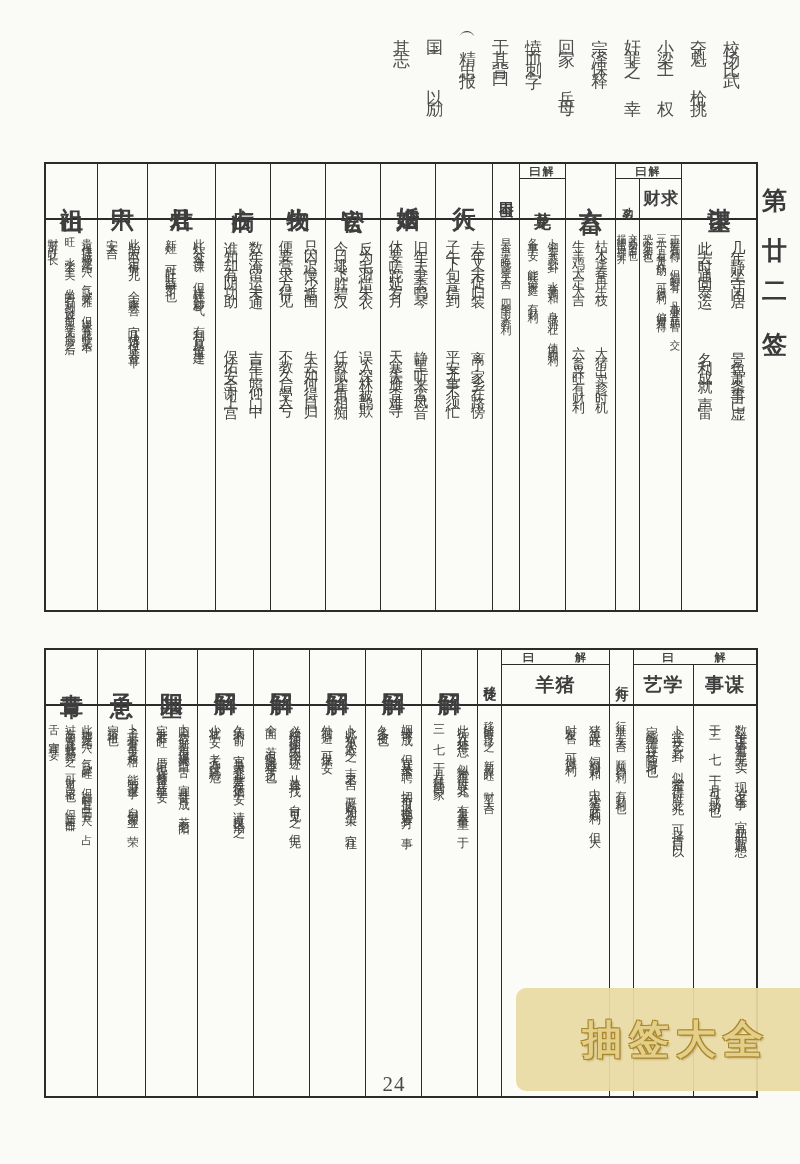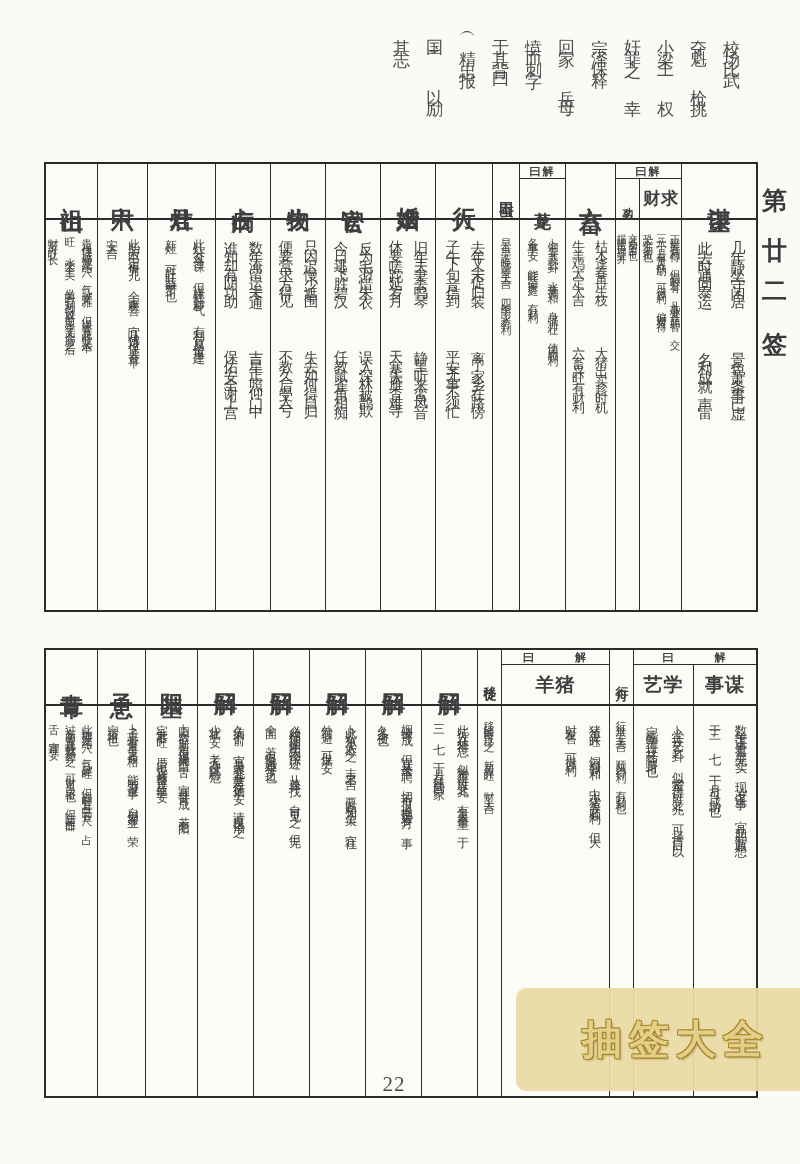--- a/index.html
+++ b/index.html
@@ -359,19 +359,19 @@
           <div class="shd">事谋</div>
           <div class="bd">
               <div class="vt exp-xy">数年谋事有虚无实　现岁谋事　宜立胆智敢想
 于三　七　十一月可成功也</div>
             </div>
         </div>
       </div>
     </div>
   </div>
 
-  <div class="pagenum">22</div>
+  <div class="pagenum">24</div>
 
   <div class="watermark">
     <span class="wm-text">抽签大全</span>
   </div>
 
 </div>
 
 </body></html>

